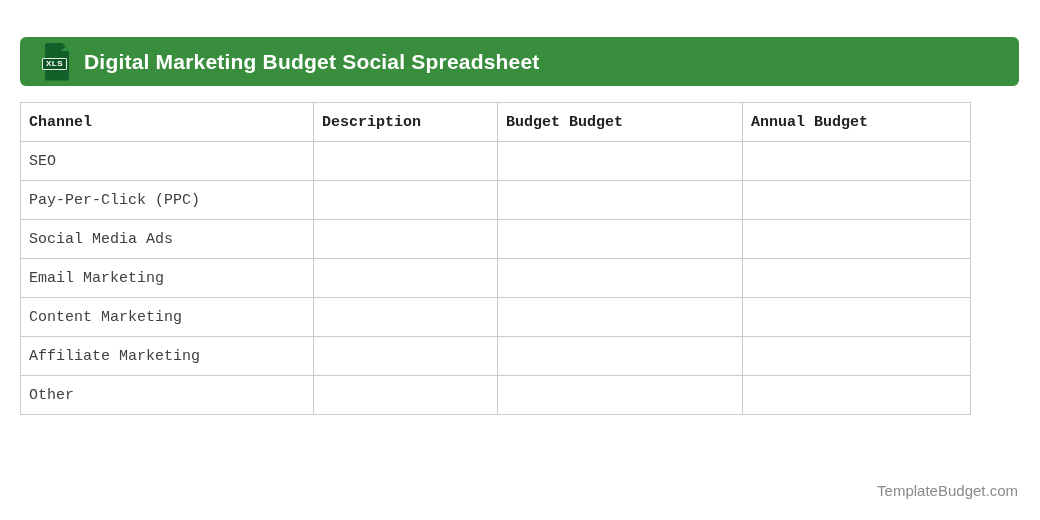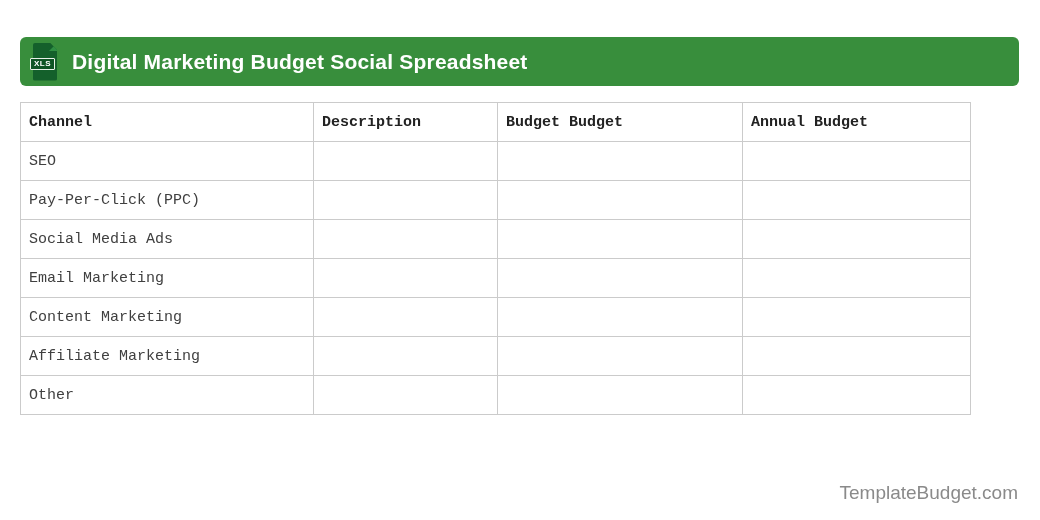--- a/index.html
+++ b/index.html
@@ -23,21 +23,21 @@
     position: absolute;
     left: 20px;
     top: 37px;
     width: 999px;
     height: 49px;
     background: #388E3C;
     border-radius: 6px;
     display: flex;
     align-items: center;
     box-sizing: border-box;
-    padding-left: 10px;
+    padding-left: 22px;
   }
   .banner-title {
     color: #ffffff;
     font-size: 21px;
     font-weight: 600;
     letter-spacing: 0.2px;
     margin-left: 15px;
     white-space: nowrap;
   }
 
@@ -116,21 +116,21 @@
   .col-channel  { width: 293px; }
   .col-desc     { width: 184px; }
   .col-monthly  { width: 245px; }
   .col-annual   { width: 228px; }
 
   
   .footer-credit {
     position: absolute;
     right: 22px;
     top: 482px;
-    font-size: 19px;
+    font-size: 15px;
     color: #8A8A8A;
     text-decoration: none;
   }
 </style>
 </head>
 <body>
 
 <div class="page">
 
   <div class="banner">

